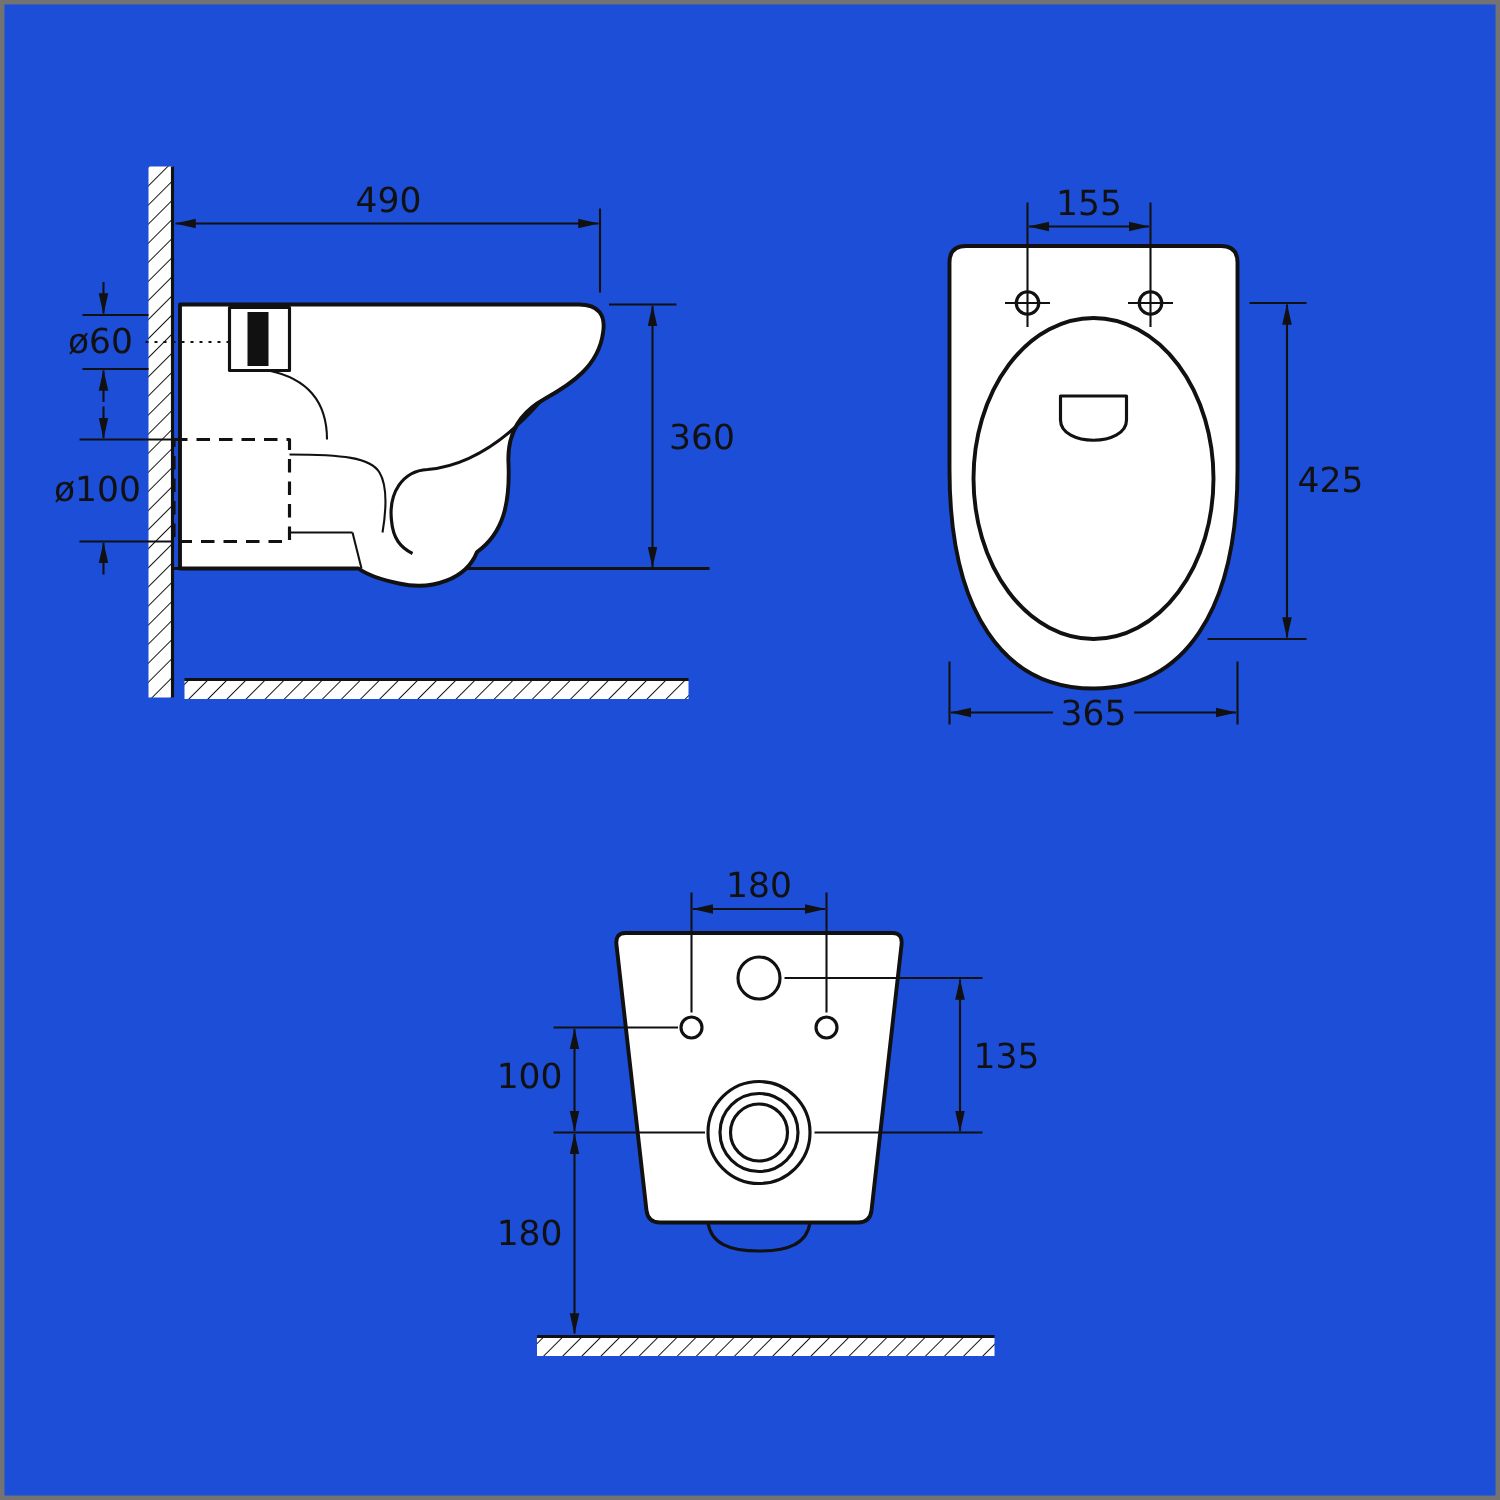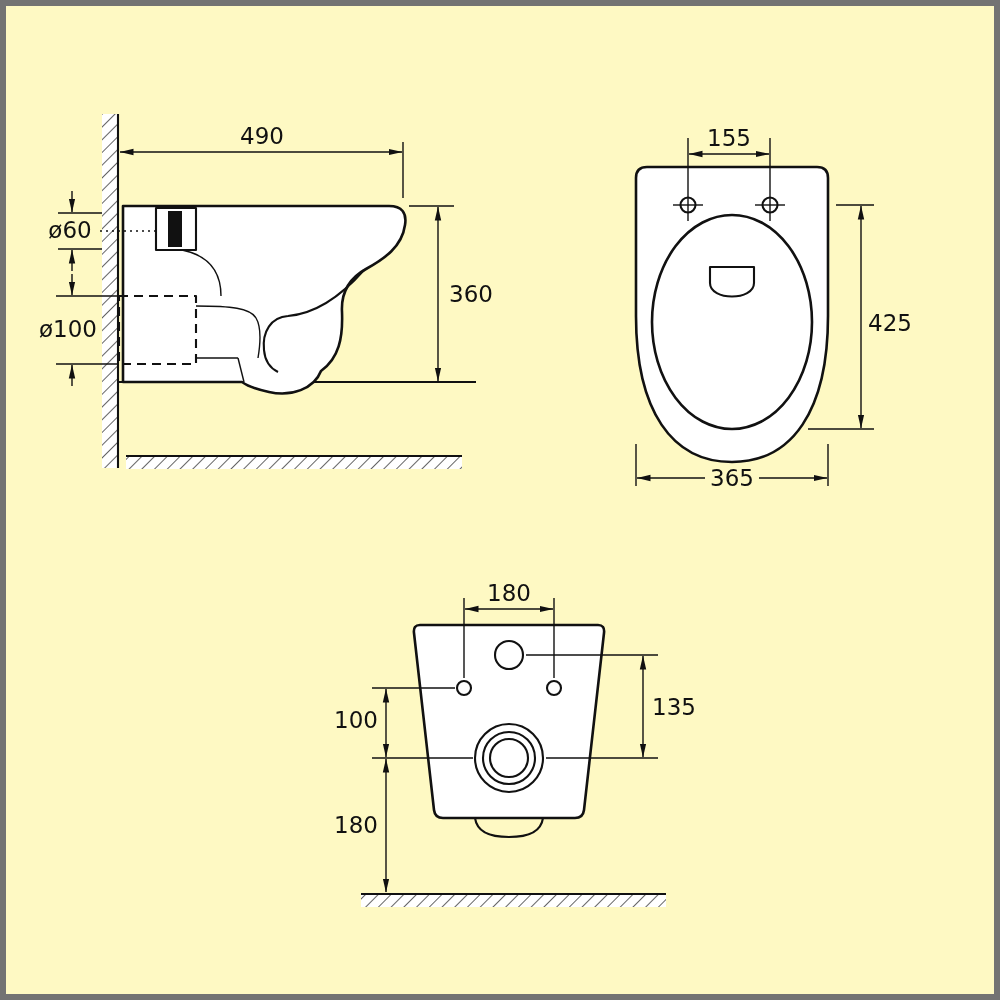--- a/index.html
+++ b/index.html
@@ -1,21 +1,21 @@
 <!DOCTYPE html>
 <html><head>
 <meta charset="utf-8">
 <style>
   html, body { margin: 0; padding: 0; background: #fff; }
   .canvas {
     position: relative;
     width: 1000px;
     height: 1000px;
-    background: #fef9c3;
-    border: 6px solid #737373;
+    background: #1d4ed8;
+    border: 3px solid #737373;
     box-sizing: border-box;
     font-family: "DejaVu Sans", sans-serif;
   }
   svg { position: absolute; left: 0; top: 0; }
   .outline { fill: #ffffff; stroke: #111111; stroke-width: 2.6; stroke-linejoin: round; }
   .med     { fill: none;    stroke: #111111; stroke-width: 2.1; stroke-linejoin: round; }
   .thin    { fill: none;    stroke: #111111; stroke-width: 1.4; }
   .dim-label { font-family: "DejaVu Sans", sans-serif; font-size: 23px; fill: #111111; }
 </style>
 </head>

